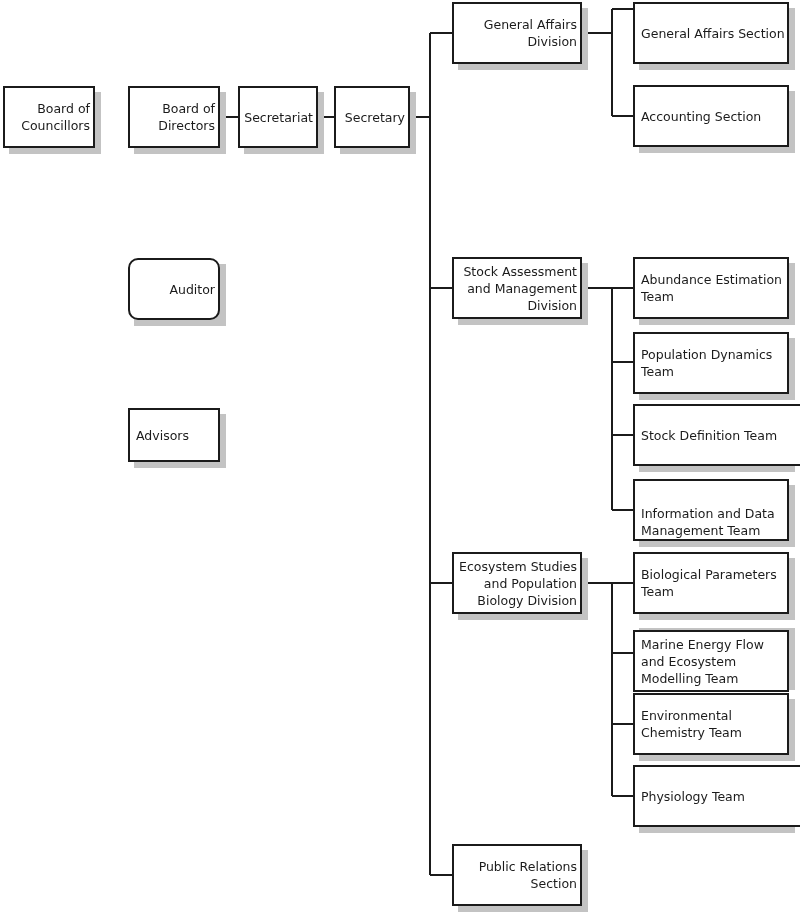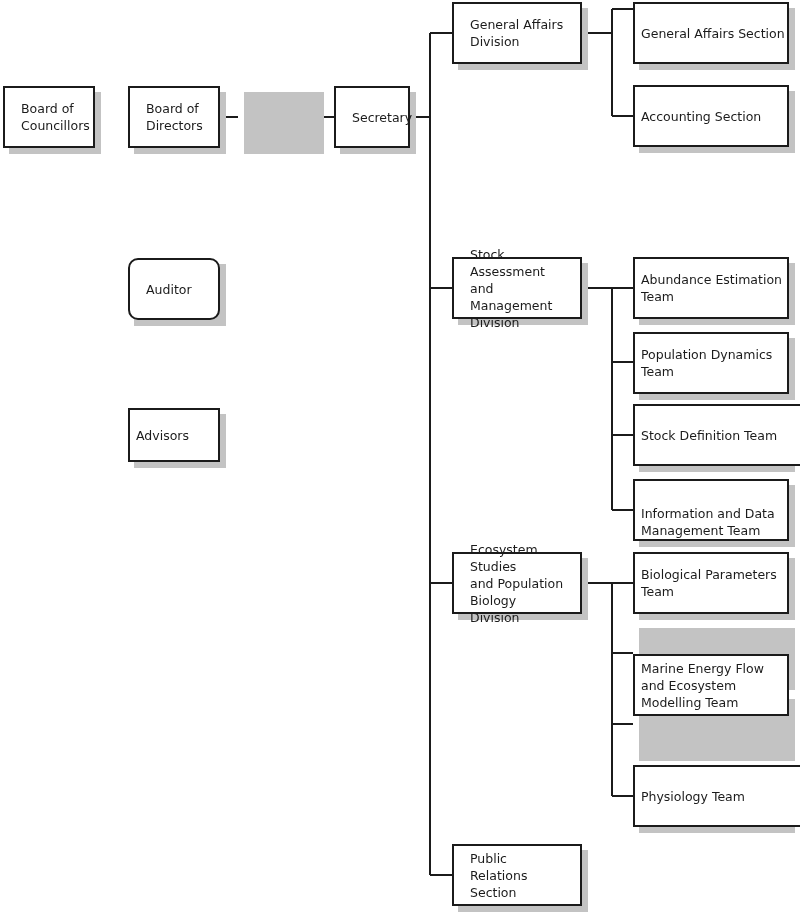--- a/index.html
+++ b/index.html
@@ -37,22 +37,22 @@
     display: flex;
     flex-direction: column;
     justify-content: center;
     z-index: 3;
   }
   .node .label {
     display: block;
     white-space: pre-line;
   }
   .node.center .label {
-    text-align: left;
-    padding: 0 16px;
+    text-align: right;
+    padding: 0 3px;
   }
   .node.leftalign .label {
     text-align: left;
     padding: 0 0 0 6px;
   }
   .shadow {
     position: absolute;
     background: #c3c3c3;
     z-index: 1;
   }
@@ -126,20 +126,23 @@
   <div class="node center" style="left:3px;top:86px;width:92px;height:62px;">
     <span class="label">Board of
 Councillors</span>
   </div>
 
   <div class="node center" style="left:128px;top:86px;width:92px;height:62px;">
     <span class="label">Board of
 Directors</span>
   </div>
 
+  <div class="node center" style="left:238px;top:86px;width:80px;height:62px;">
+    <span class="label">Secretariat</span>
+  </div>
 
   <div class="node center" style="left:334px;top:86px;width:76px;height:62px;">
     <span class="label">Secretary</span>
   </div>
 
   <div class="node center" style="left:128px;top:258px;width:92px;height:62px;border-radius:10px;">
     <span class="label">Auditor</span>
   </div>
 
   <div class="node leftalign" style="left:128px;top:408px;width:92px;height:54px;">
@@ -188,26 +191,30 @@
     <span class="label">Ecosystem Studies
 and Population
 Biology Division</span>
   </div>
 
   <div class="node leftalign" style="left:633px;top:552px;width:156px;height:62px;">
     <span class="label">Biological Parameters
 Team</span>
   </div>
 
-  <div class="node leftalign" style="left:633px;top:654px;width:156px;height:62px;">
+  <div class="node leftalign" style="left:633px;top:630px;width:156px;height:62px;">
     <span class="label">Marine Energy Flow
 and Ecosystem
 Modelling Team</span>
   </div>
 
+  <div class="node leftalign" style="left:633px;top:693px;width:156px;height:62px;">
+    <span class="label">Environmental
+Chemistry Team</span>
+  </div>
 
   <div class="node leftalign" style="left:633px;top:765px;width:172px;height:62px;">
     <span class="label">Physiology Team</span>
   </div>
 
   <div class="node center" style="left:452px;top:844px;width:130px;height:62px;">
     <span class="label">Public Relations
 Section</span>
   </div>
 

